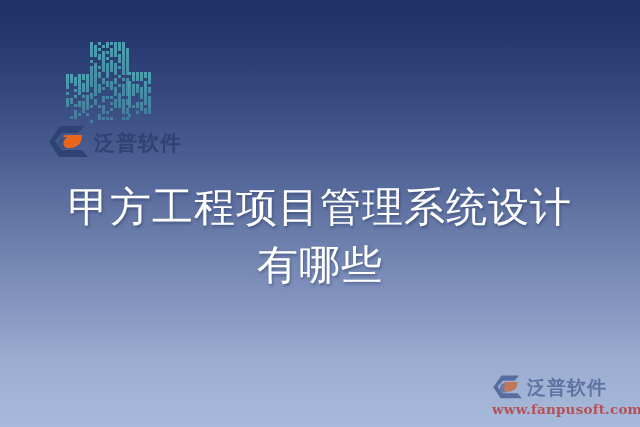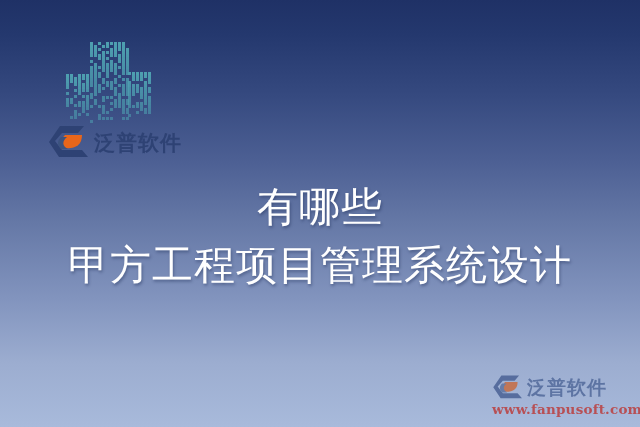--- a/index.html
+++ b/index.html
@@ -421,22 +421,22 @@
       <path d="M12 2 L36 2 L30 9 L14 9 L7 17 L14 26 L34 26 L40 33 L11 33 L1 18 Z" fill="#2e4274"></path>
       <path d="M17 11 L34 11 C34 22 26 25 17 24 C13 20 13 15 17 11 Z" fill="#e8661b"></path>
       <path d="M13 13 C9 17 9 21 13 25 L20 25 C14 22 14 17 19 13 Z" fill="#3c537f"></path>
     </svg>
     <div id="brand-text">
       <div id="brand-cn">泛普软件</div>
     </div>
   </div>
 
   <div id="headline">
+    <span class="line">甲方工程项目管理系统设计</span>
     <span class="line">有哪些</span>
-    <span class="line">甲方工程项目管理系统设计</span>
   </div>
 
   <div id="watermark">
     <div id="wm-row">
       <svg id="wm-mark" viewBox="0 0 42 38">
         <path d="M12 2 L36 2 L30 9 L14 9 L7 17 L14 26 L34 26 L40 33 L11 33 L1 18 Z" fill="#51689a"></path>
         <path d="M17 11 L34 11 C34 22 26 25 17 24 C13 20 13 15 17 11 Z" fill="#c4724e"></path>
         <path d="M13 13 C9 17 9 21 13 25 L20 25 C14 22 14 17 19 13 Z" fill="#6378a5"></path>
       </svg>
       <div id="wm-cn">泛普软件</div>

